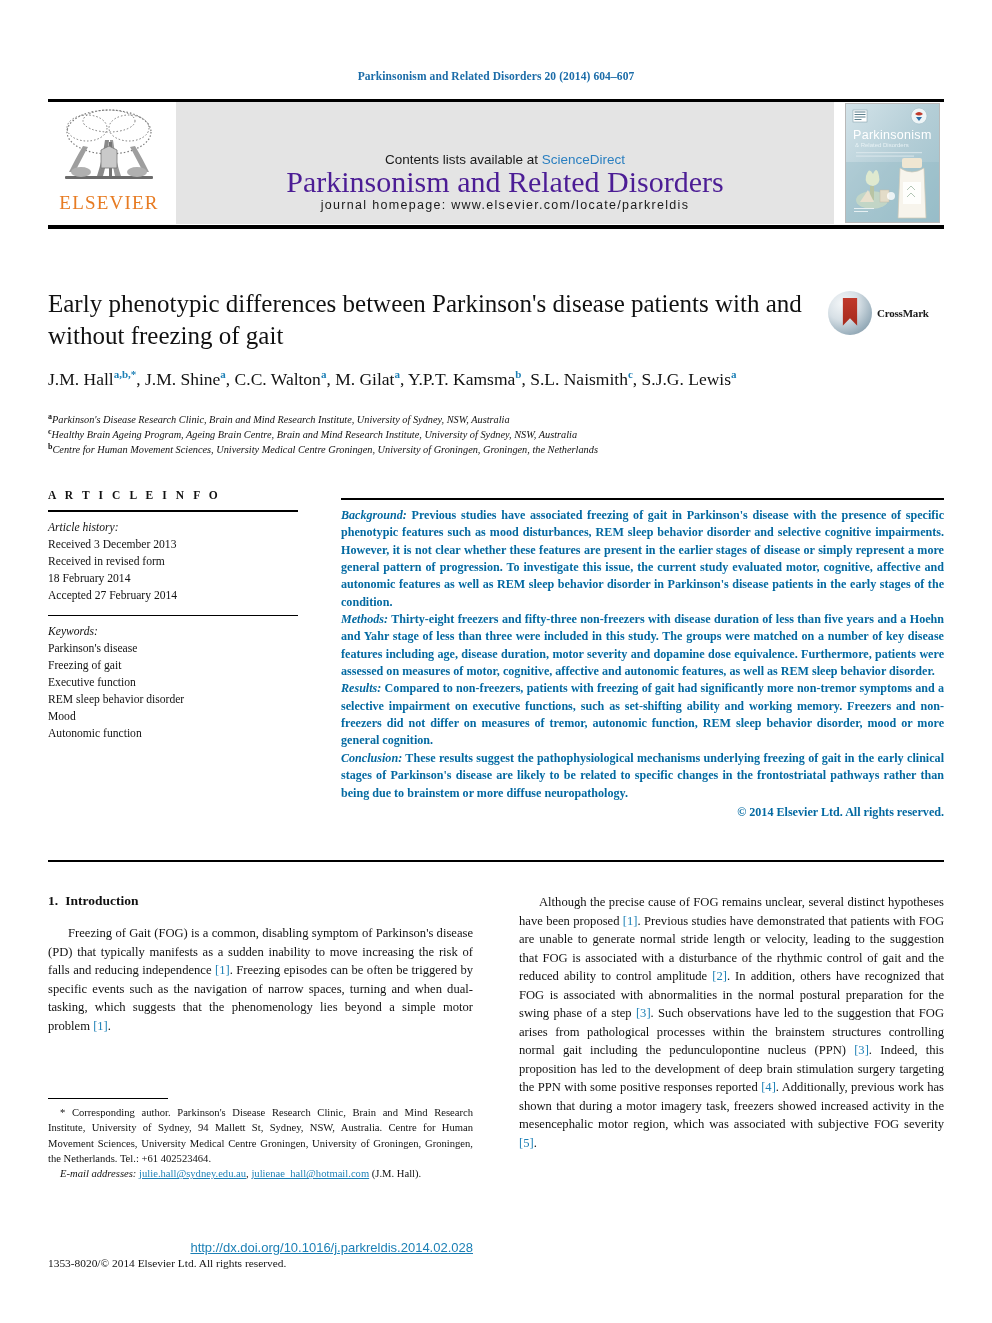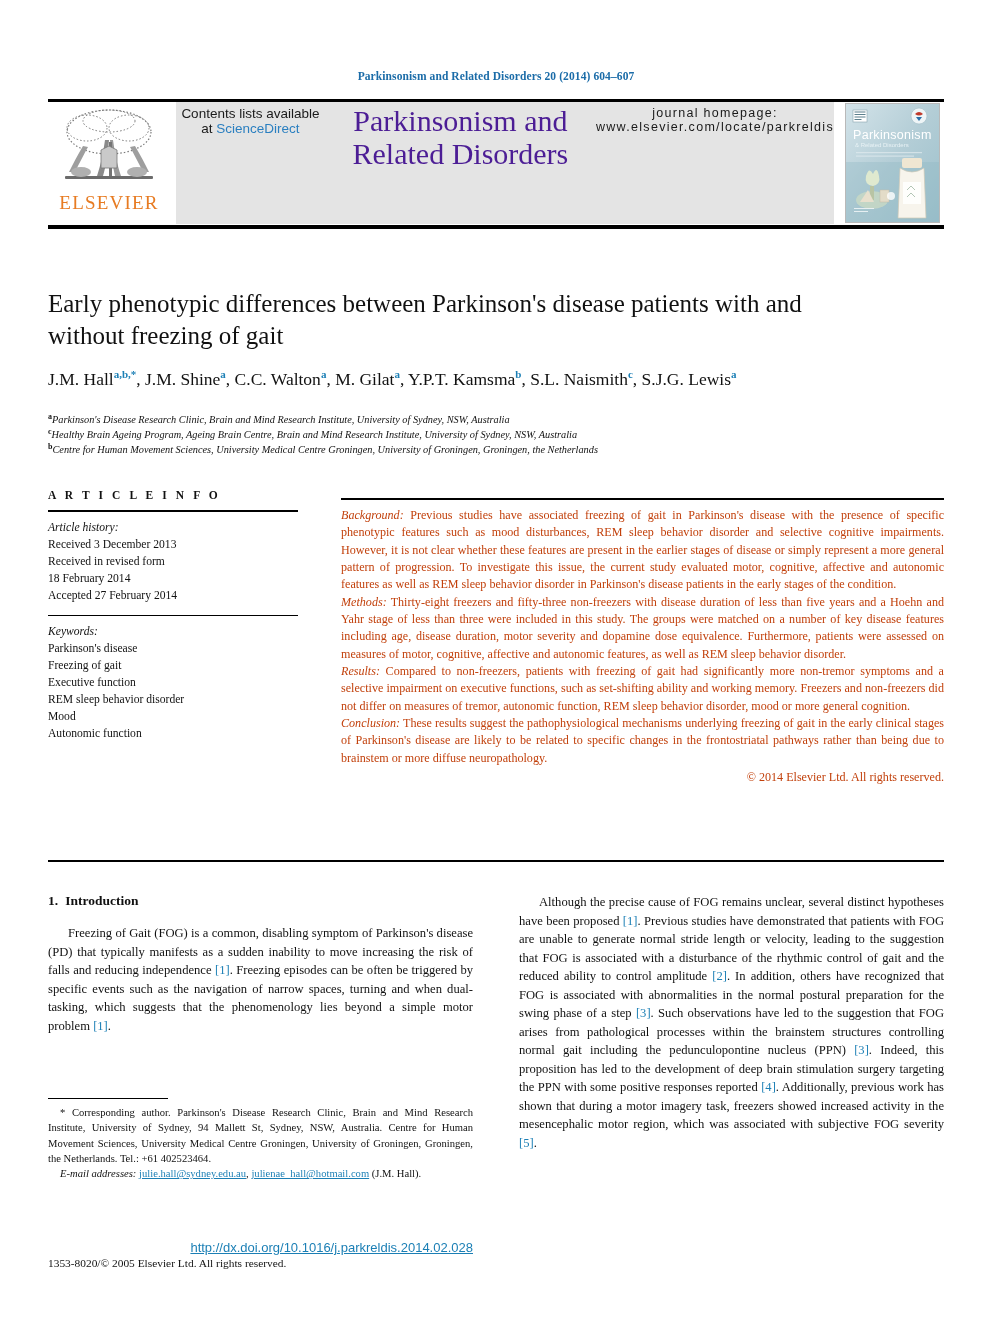--- a/index.html
+++ b/index.html
@@ -82,23 +82,23 @@
     line-height: 1;
     margin-top: 1px;
   }
   .sd-panel {
     flex: 1 1 auto;
     background: #e4e4e4;
     margin-left: 6px;
     margin-right: 6px;
     position: relative;
     display: flex;
-    flex-direction: row;
+    flex-direction: column;
     justify-content: flex-end;
-    padding: 4px 0 12px 0;
+    padding: 14px 0 12px 0;
     box-sizing: border-box;
   }
   .sd-contents {
     text-align: center;
     font-family: "Liberation Sans", sans-serif;
     font-size: 13.5px;
     color: #1a1a1a;
   }
   .sd-contents .sd-link {
     color: #2a7fc0;
@@ -257,22 +257,23 @@
     line-height: 1.47;
     color: #111;
   }
   .info-block .ital {
     font-style: italic;
   }
   .abstract-body {
     font-family: "Liberation Serif", serif;
     font-size: 12.1px;
     line-height: 1.435;
-    color: #c2410c;
+    color: #0369a1;
     text-align: justify;
+    font-weight: bold;
   }
   .abstract-body p {
     margin: 0;
   }
   .abstract-body .lbl {
     font-style: italic;
   }
   .copyright {
     text-align: right;
     font-family: "Liberation Serif", serif;
@@ -471,20 +472,24 @@
             </g>
           </svg>
         </div>
       </div>
     </div>
     <div class="rule-thick-bottom"></div>
   </div>
 
   <div class="title-area">
     <h1 class="article-title">Early phenotypic differences between Parkinson's disease patients with and without freezing of gait</h1>
+    <div class="crossmark">
+      <div class="crossmark-disc"></div>
+      <div class="crossmark-label">CrossMark</div>
+    </div>
     <div class="authors">J.M. Hall<sup>a,b,*</sup>, J.M. Shine<sup>a</sup>, C.C. Walton<sup>a</sup>, M. Gilat<sup>a</sup>, Y.P.T. Kamsma<sup>b</sup>, S.L. Naismith<sup>c</sup>, S.J.G. Lewis<sup>a</sup></div>
     <div class="affiliations">
       <div><sup>a</sup><span>Parkinson's Disease Research Clinic, Brain and Mind Research Institute, University of Sydney, NSW, Australia</span></div>
       <div><sup>c</sup><span>Healthy Brain Ageing Program, Ageing Brain Centre, Brain and Mind Research Institute, University of Sydney, NSW, Australia</span></div>
       <div><sup>b</sup><span>Centre for Human Movement Sciences, University Medical Centre Groningen, University of Groningen, Groningen, the Netherlands</span></div>
     </div>
   </div>
 
   <div class="info-abstract">
     <div class="col-info">
@@ -537,16 +542,16 @@
     <hr class="footnote-rule">
     <p class="footnote-text">* Corresponding author. Parkinson's Disease Research Clinic, Brain and Mind Research Institute, University of Sydney, 94 Mallett St, Sydney, NSW, Australia. Centre for Human Movement Sciences, University Medical Centre Groningen, University of Groningen, Groningen, the Netherlands. Tel.: +61 402523464.</p>
     <p class="footnote-text"><span class="ital">E-mail addresses:</span>
       <a class="mail" href="#">julie.hall@sydney.edu.au</a>,
       <a class="mail" href="#">julienae_hall@hotmail.com</a>
       <span>(J.M. Hall).</span></p>
   </div>
 
   <div class="doi-block">
     <a class="doi-link" href="#">http://dx.doi.org/10.1016/j.parkreldis.2014.02.028</a>
-    <div class="issn-line">1353-8020/© 2005 Elsevier Ltd. All rights reserved.</div>
+    <div class="issn-line">1353-8020/© 2014 Elsevier Ltd. All rights reserved.</div>
   </div>
 
 </div>
 
 </body></html>

